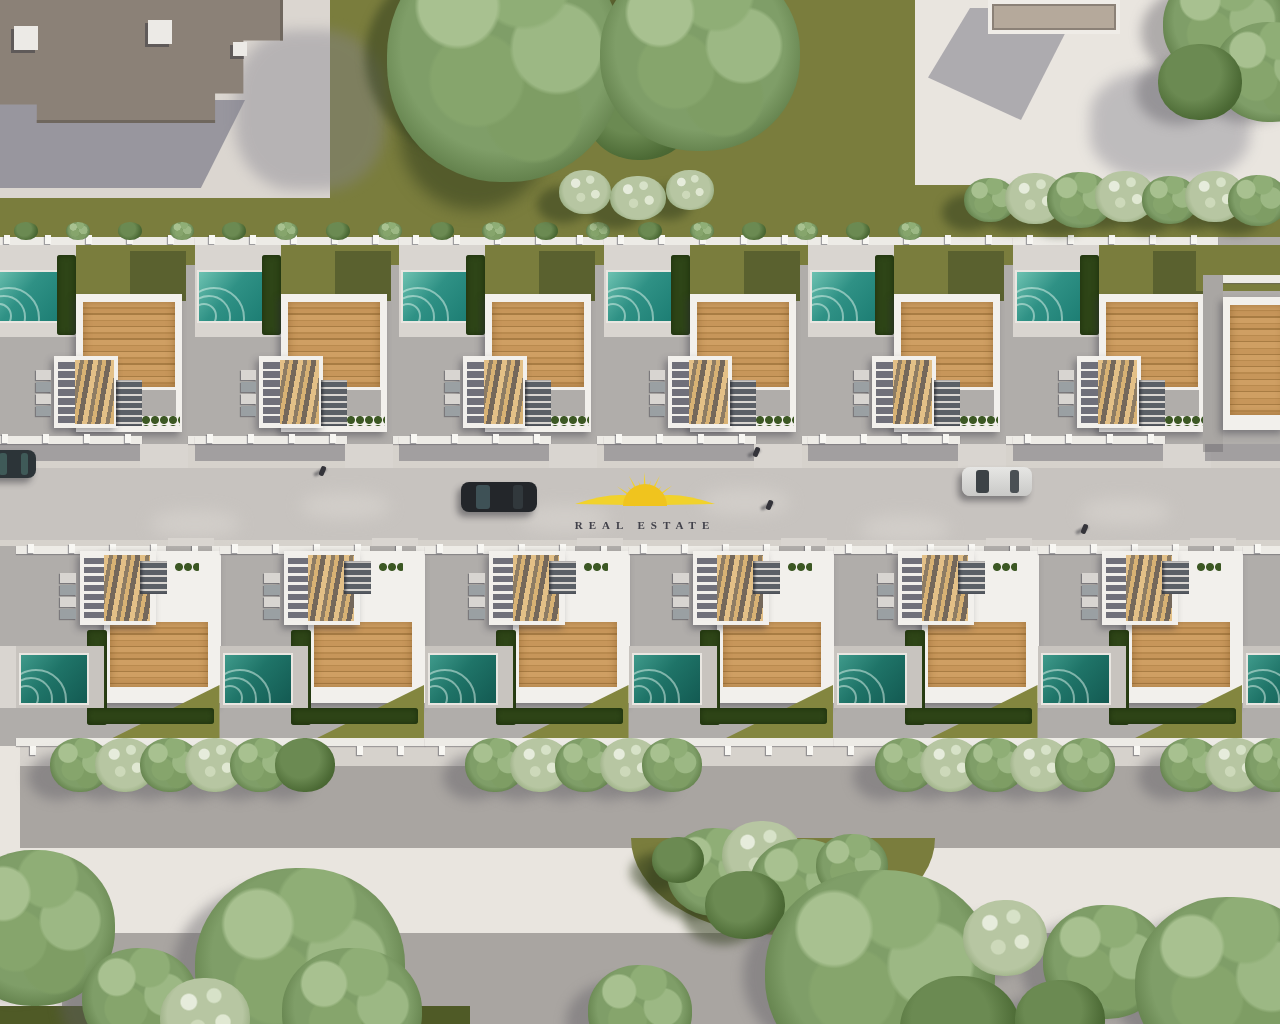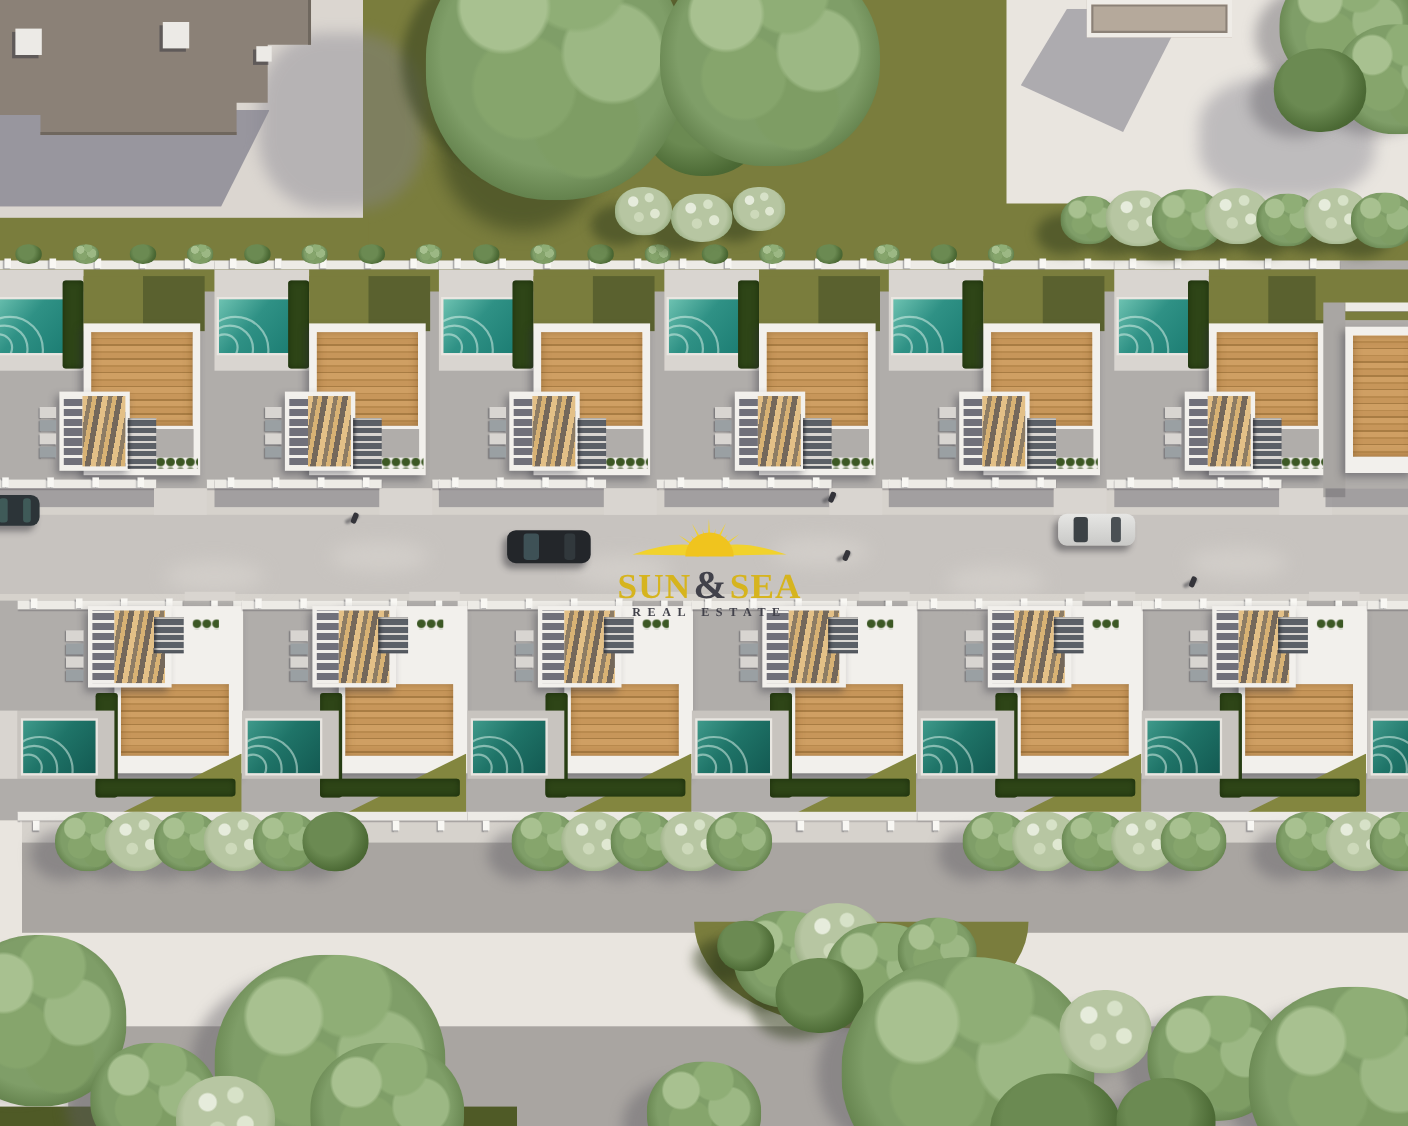--- a/index.html
+++ b/index.html
@@ -87,21 +87,20 @@
         <polygon points="80.62742996239068,30.616303814881732 78.6921682106198,46.70656716253415 75.58133363103985,46.01691173987618" fill="#f1d22c"></polygon>
         <polygon points="89.90461899082862,25.44100242582832 80.75966211926784,47.82526500295752 77.89577700782894,46.428454904200194" fill="#f1d22c"></polygon>
         <polygon points="91.53803372722186,35.93776083191928 82.50887618224017,49.39570000077326 80.05019928614425,47.36892317435257" fill="#f1d22c"></polygon>
         <polygon points="102.15360734160795,35.53828921283036 83.84314855193392,51.331089667981516 81.92554674789201,48.786346123997745" fill="#f1d22c"></polygon>
         <polygon points="98.84356193401322,45.6325242079436 84.68874712477746,53.524484063449336 83.41818739377206,50.602396735278035" fill="#f1d22c"></polygon>
         <polygon points="108.48346360241507,50.09596195932436 84.99894398901225,55.854675863684584 84.4456376640577,52.71671976229038" fill="#f1d22c"></polygon>
         <path d="M 5 54 Q 40 42 62 46 L 58 55 Z" fill="#f1d22c"></path>
         <path d="M 145 54 Q 110 42 88 46 L 92 55 Z" fill="#f1d22c"></path>
         <path d="M 53 56 A 22 22 0 0 1 97 56 Z" fill="#f0c41e"></path>
       </svg>
-    <div class="lg-title"><span>SUN</span><span class="amp">&amp;</span><span>SEA</span></div>
     <div class="lg-sub">REAL ESTATE</div>
   </div>
 <div class="a " style="left: 0px; top: 0px; width: 1280px; height: 237px; background: var(--pavement);"></div>
     <div class="a grass" style="left: 330px; top: 0px; width: 950px; height: 237px;"></div>
     <div class="a pale" style="left: 915px; top: 0px; width: 365px; height: 185px;"></div>
     <div class="a bshadow" style="left: 0px; top: 100px; width: 245px; height: 88px; clip-path: polygon(0px 0px, 100% 0px, 82% 100%, 0px 100%);"></div>
     <div class="a softshadow" style="left: 235px; top: 30px; width: 150px; height: 160px;"></div>
     <div class="a roofL" style="left: 0px; top: 0px; width: 283px; height: 123px;"></div>
     <div class="a vent" style="left: 14px; top: 26px; width: 24px; height: 24px;"></div>
     <div class="a vent" style="left: 148px; top: 20px; width: 24px; height: 24px;"></div>

